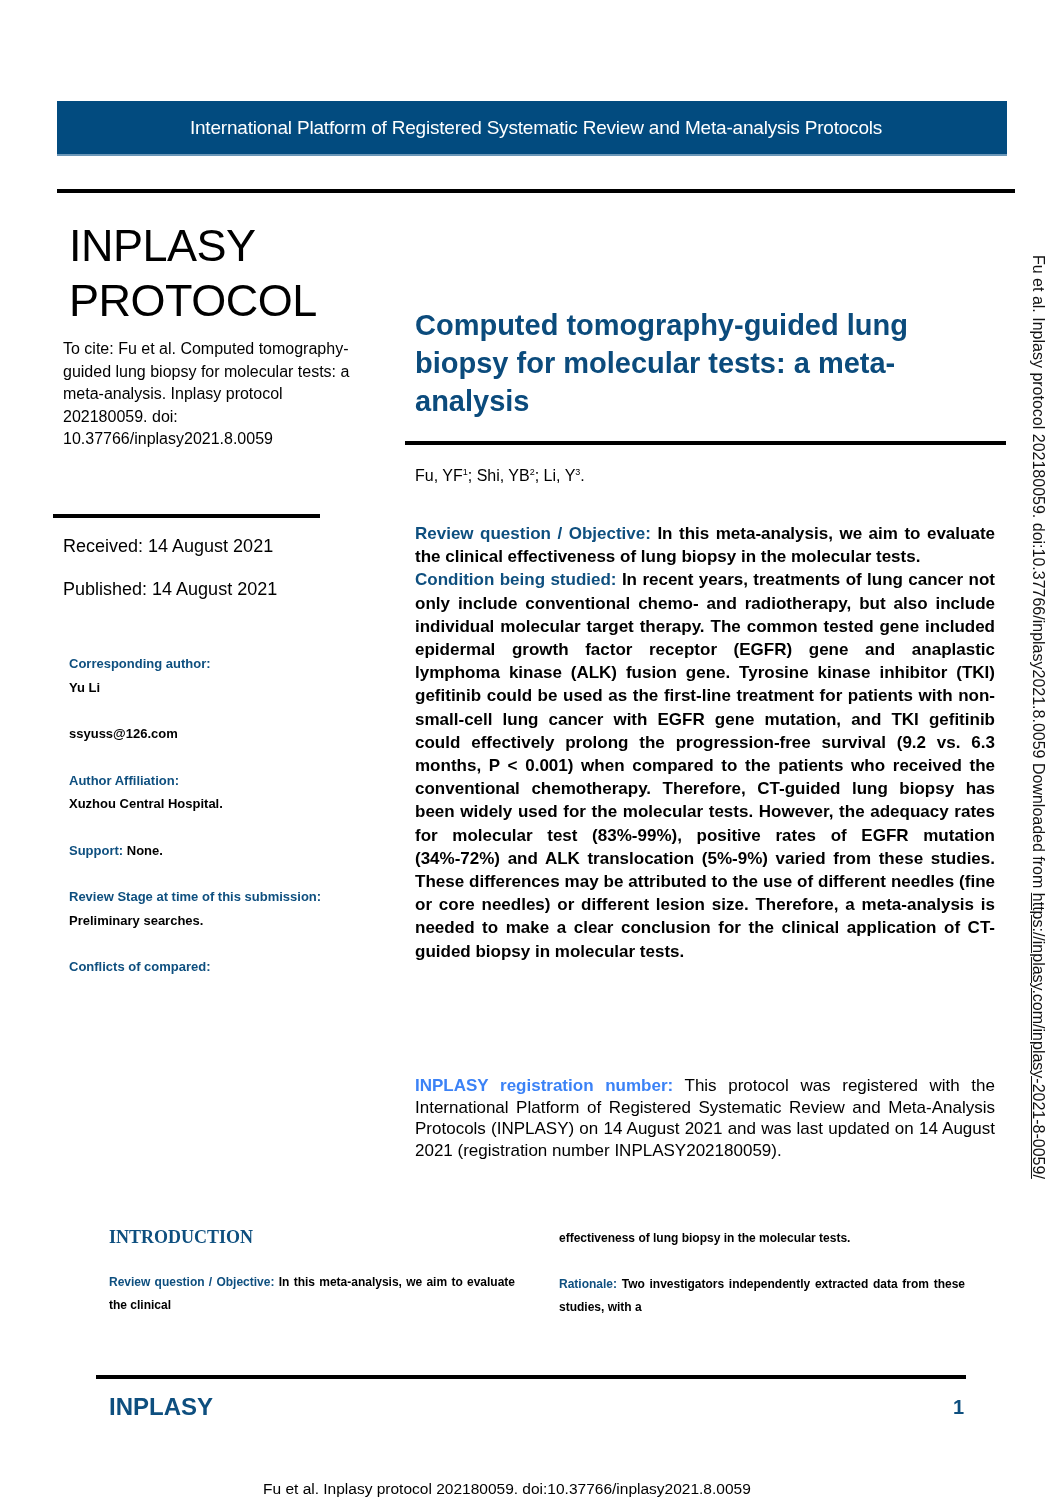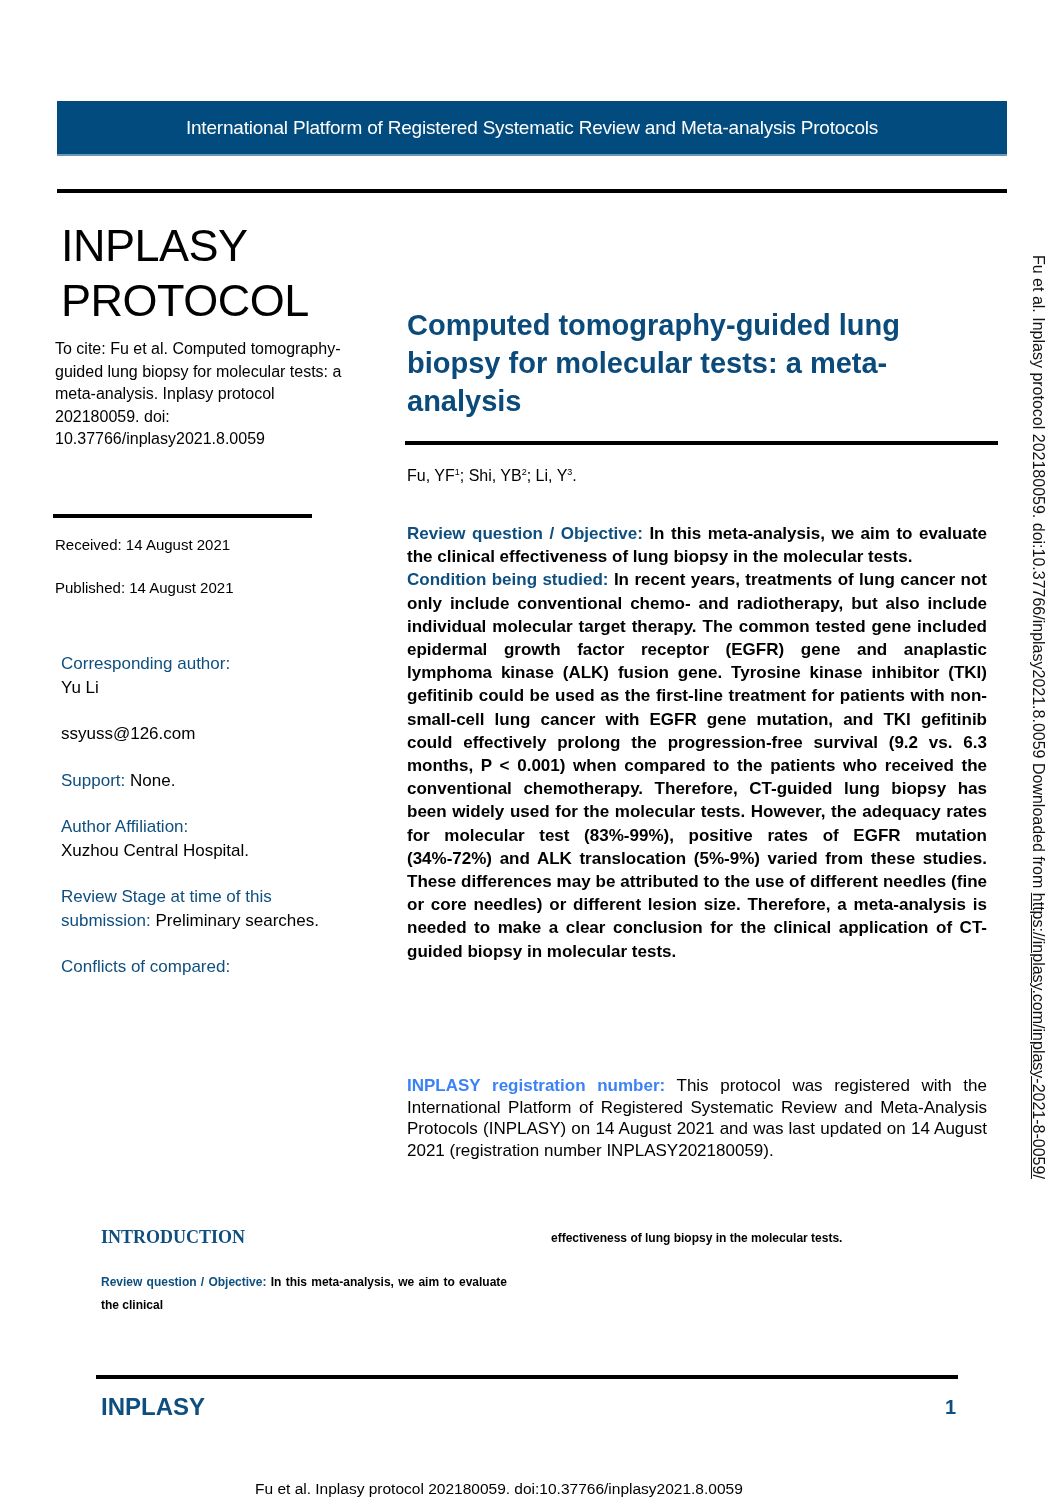--- a/index.html
+++ b/index.html
@@ -1,27 +1,27 @@
 <!DOCTYPE html>
 <html><head>
   <meta charset="utf-8">
   <style>
     html, body { margin: 0; padding: 0; background: #ffffff; }
     body { width: 1058px; height: 1497px; position: relative; overflow: hidden;
            font-family: "Liberation Sans", sans-serif; color: #000; }
-    .abs { position: absolute; }
+    .abs { position: absolute; padding-left: 8px; }
     .banner { left: 57px; top: 101px; width: 950px; height: 55px; background: #024b7f;
               border-bottom: 2px solid #6b97b8; box-sizing: border-box;
               color: #fff; font-size: 19px; display: flex; align-items: center; justify-content: center;
               letter-spacing: -0.2px; }
     .rule { background: #000; height: 4px; }
     .brand { left: 61px; top: 218px; font-size: 45px; line-height: 55px; font-weight: normal; letter-spacing: -0.5px; }
     .cite { left: 55px; top: 338px; width: 300px; font-size: 16px; line-height: 22.5px; }
-    .dates { left: 55px; font-size: 15px; }
-    .meta { left: 61px; top: 652px; width: 300px; font-size: 17px; line-height: 23.5px; font-weight: normal; }
+    .dates { left: 55px; font-size: 18px; }
+    .meta { left: 61px; top: 652px; width: 300px; font-size: 13px; line-height: 23.5px; font-weight: bold; }
     .meta .k { color: #0e4f7f; }
     .meta .blk { margin-bottom: 23px; }
     .title { left: 407px; top: 266px; width: 560px; font-size: 29px; line-height: 38px; font-weight: bold; color: #0b4b7c; margin-top: 40px; }
     .authors { left: 407px; top: 467px; font-size: 16px; }
     .authors sup { font-size: 9px; vertical-align: super; line-height: 0; }
     .abstract { left: 407px; top: 522px; width: 580px; font-size: 17px; line-height: 23.2px; font-weight: bold; text-align: justify; }
     .abstract .k { color: #0e4f7f; }
     .abstract p { margin: 0; }
     .reg { left: 407px; top: 1075px; width: 580px; font-size: 17px; line-height: 21.5px; text-align: justify; }
     .reg .k { color: #3b82f6; font-weight: bold; }
@@ -59,25 +59,25 @@
 
 <div class="abs meta">
   <div class="blk">
     <div class="k">Corresponding author:</div>
     <div>Yu Li</div>
   </div>
   <div class="blk">
     <div>ssyuss@126.com</div>
   </div>
   <div class="blk">
-    <span class="k">Support:</span><span> None.</span>
+    <div class="k">Author Affiliation:</div>
+    <div>Xuzhou Central Hospital.</div>
   </div>
   <div class="blk">
-    <div class="k">Author Affiliation:</div>
-    <div>Xuzhou Central Hospital.</div>
+    <span class="k">Support:</span><span> None.</span>
   </div>
   <div class="blk">
     <span class="k">Review Stage at time of this submission:</span><span> Preliminary searches.</span>
   </div>
   <div class="blk">
     <div class="k">Conflicts of compared:</div>
   </div>
 </div>
 
 <div class="abs title">Computed tomography-guided lung biopsy for molecular tests: a meta-analysis</div>
@@ -98,20 +98,21 @@
 </div>
 
 <div class="abs intro-h">INTRODUCTION</div>
 
 <div class="abs col" style="left:101px; top:1271px; width:406px;">
   <p><span class="k">Review question / Objective:</span><span> In this meta-analysis, we aim to evaluate the clinical</span></p>
 </div>
 
 <div class="abs col" style="left:551px; top:1227px; width:406px;">
   <p>effectiveness of lung biopsy in the molecular tests.</p>
+  <p style="margin-top:23px;"><span class="k">Rationale:</span><span> Two investigators independently extracted data from these studies, with a</span></p>
 </div>
 
 <div class="abs rule" style="left:96px; top:1375px; width:862px;"></div>
 <div class="abs footer-brand">INPLASY</div>
 <div class="abs footer-cite">Fu et al. Inplasy protocol 202180059. doi:10.37766/inplasy2021.8.0059</div>
 <div class="abs footer-page">1</div>
 
 <div class="abs side">
   <div class="side-inner">
     <span>Fu et al. Inplasy protocol 202180059. doi:10.37766/inplasy2021.8.0059 Downloaded from </span><a>https://inplasy.com/inplasy-2021-8-0059/</a>

